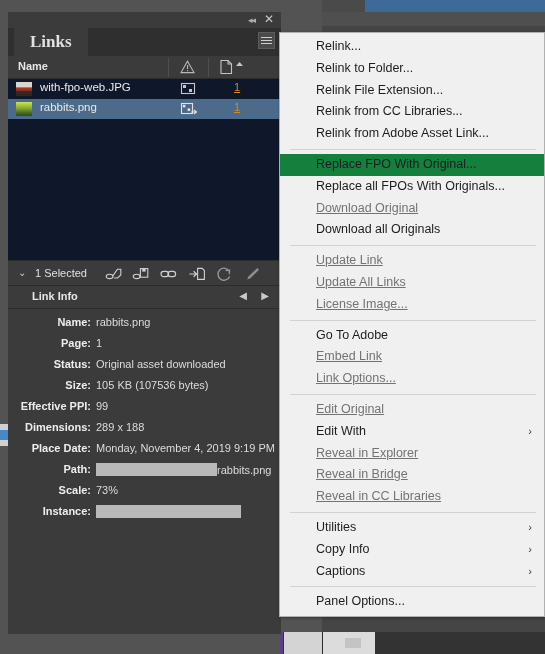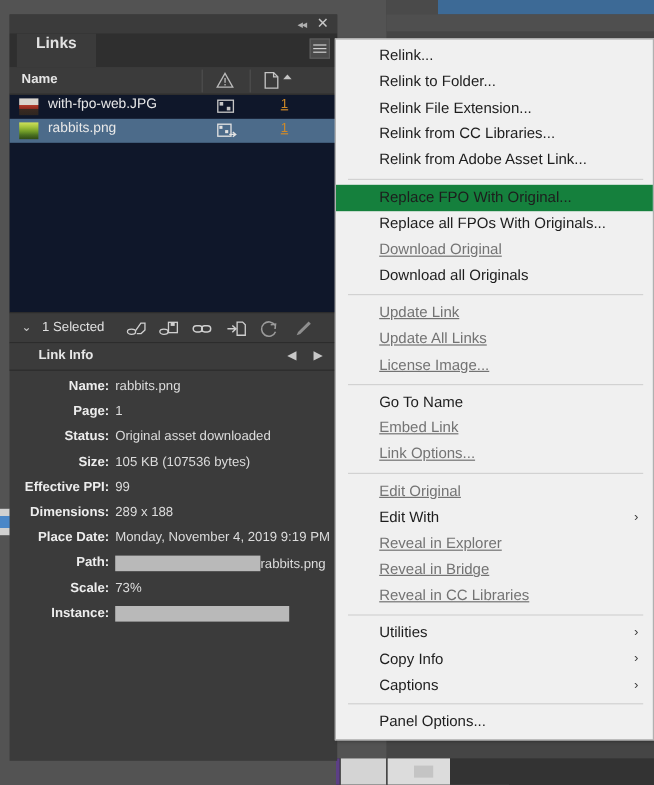--- a/index.html
+++ b/index.html
@@ -87,23 +87,24 @@
   .tb-close {
     position: absolute; right: 7px; top: 0px;
     font-size: 12px; color: #c8c8c8; line-height: 14px; cursor: pointer;
   }
   .tabrow {
     position: relative; height: 28px; background: #2f2f2f;
   }
   .tab {
     position: absolute; left: 6px; top: 0; height: 28px;
     padding: 0 16px; background: #3b3b3b;
-    display: flex; align-items: flex-start;
-    font-size: 13px; font-weight: bold; color: #e2e2e2;
+    display: flex; align-items: center;
+    font-size: 17px; font-weight: bold; color: #e2e2e2;
     cursor: pointer;
+    font-family: Liberation Serif, serif;
   }
   .panel-menu-btn {
     position: absolute; right: 6px; top: 4px;
     width: 17px; height: 17px;
     background: #4a4a4a; border: 1px solid #5c5c5c;
     display: flex; align-items: center; justify-content: center;
     cursor: pointer;
   }
   .panel-menu-btn .bars { width: 11px; }
   .panel-menu-btn .bars i {
@@ -404,21 +405,21 @@
       <div class="ctx-sep"></div>
       <div class="ctx-item highlight">Replace FPO With Original...</div>
       <div class="ctx-item">Replace all FPOs With Originals...</div>
       <div class="ctx-item disabled">Download Original</div>
       <div class="ctx-item">Download all Originals</div>
       <div class="ctx-sep"></div>
       <div class="ctx-item disabled">Update Link</div>
       <div class="ctx-item disabled">Update All Links</div>
       <div class="ctx-item disabled">License Image...</div>
       <div class="ctx-sep"></div>
-      <div class="ctx-item">Go To Name</div>
+      <div class="ctx-item">Go To Adobe</div>
       <div class="ctx-item disabled">Embed Link</div>
       <div class="ctx-item disabled">Link Options...</div>
       <div class="ctx-sep"></div>
       <div class="ctx-item disabled">Edit Original</div>
       <div class="ctx-item">Edit With<span class="submarker">›</span></div>
       <div class="ctx-item disabled">Reveal in Explorer</div>
       <div class="ctx-item disabled">Reveal in Bridge</div>
       <div class="ctx-item disabled">Reveal in CC Libraries</div>
       <div class="ctx-sep"></div>
       <div class="ctx-item">Utilities<span class="submarker">›</span></div>

